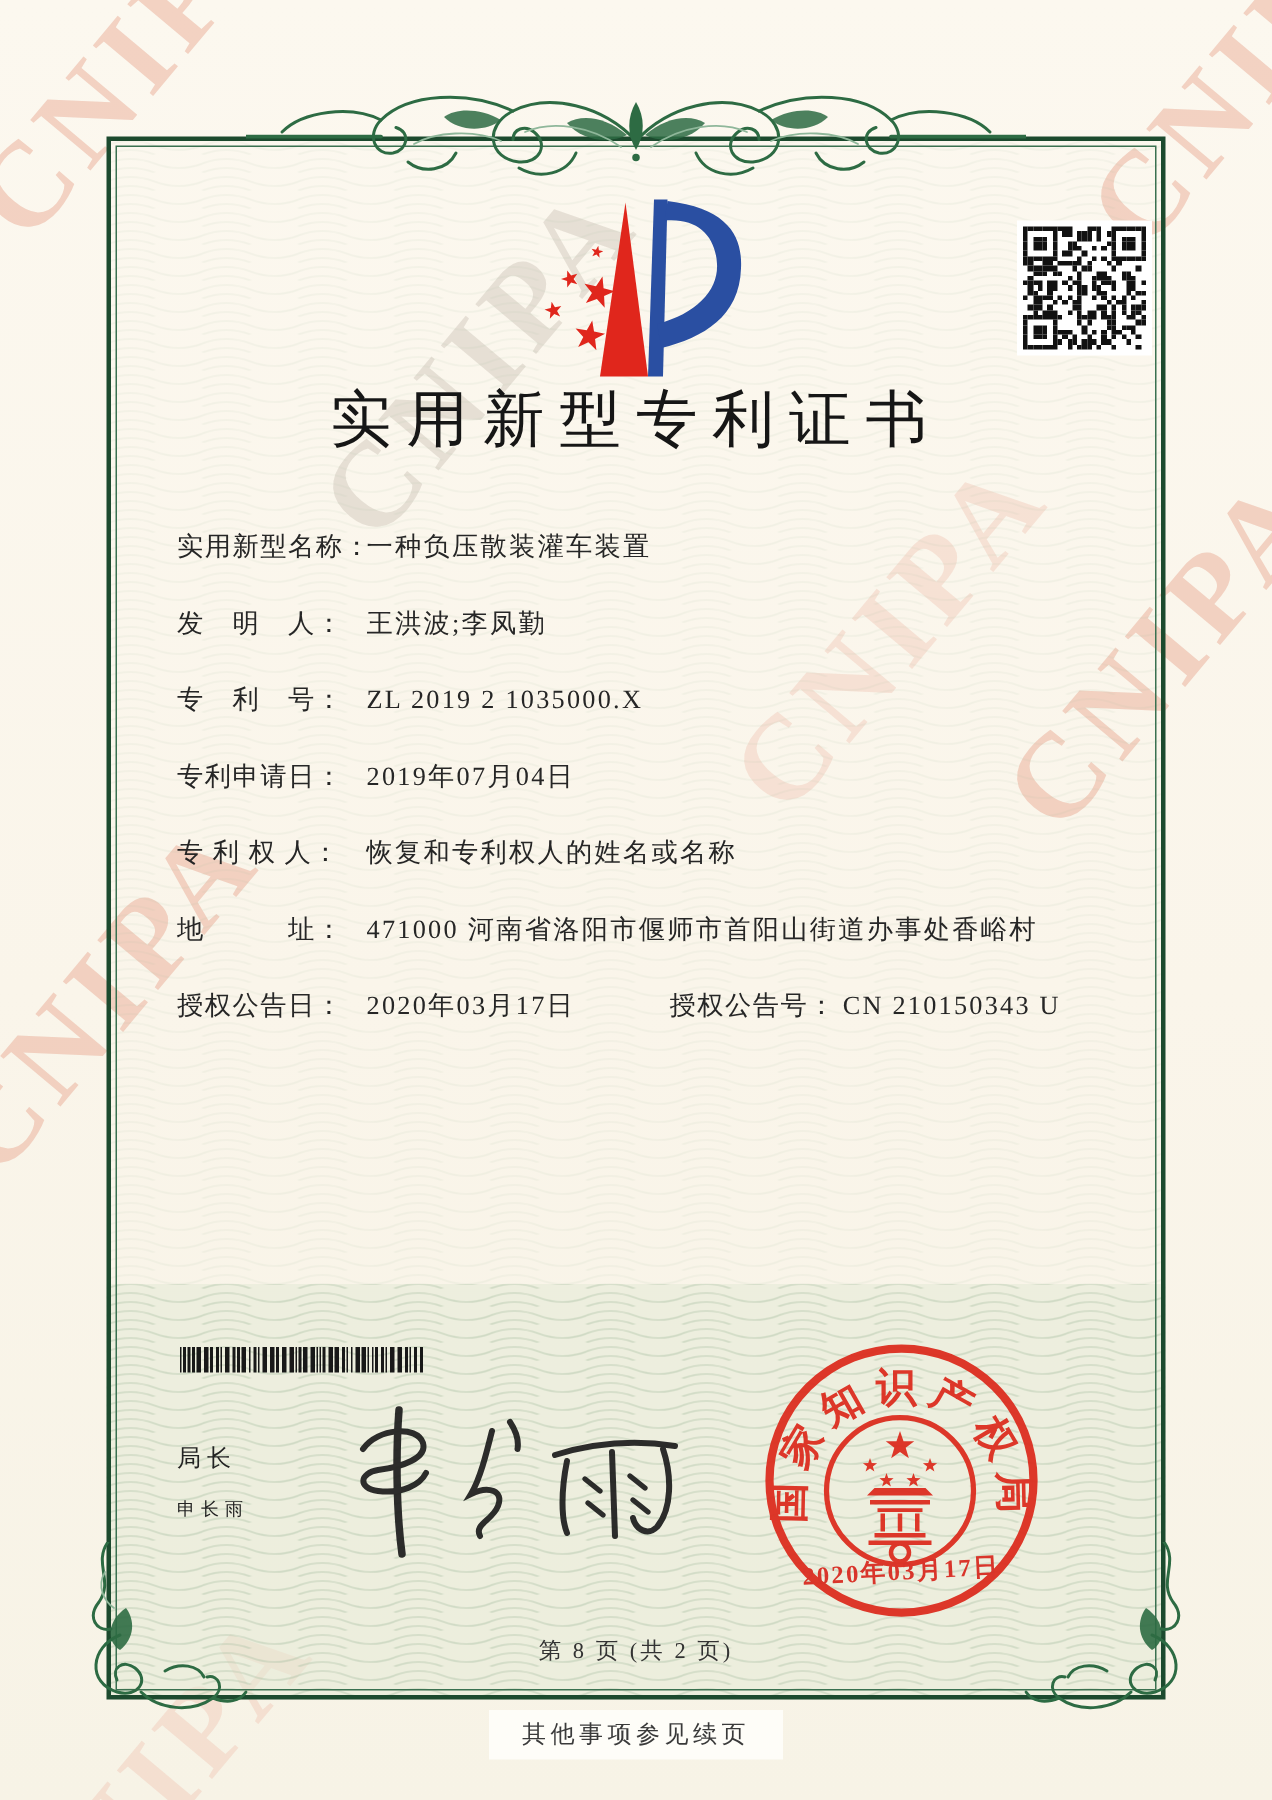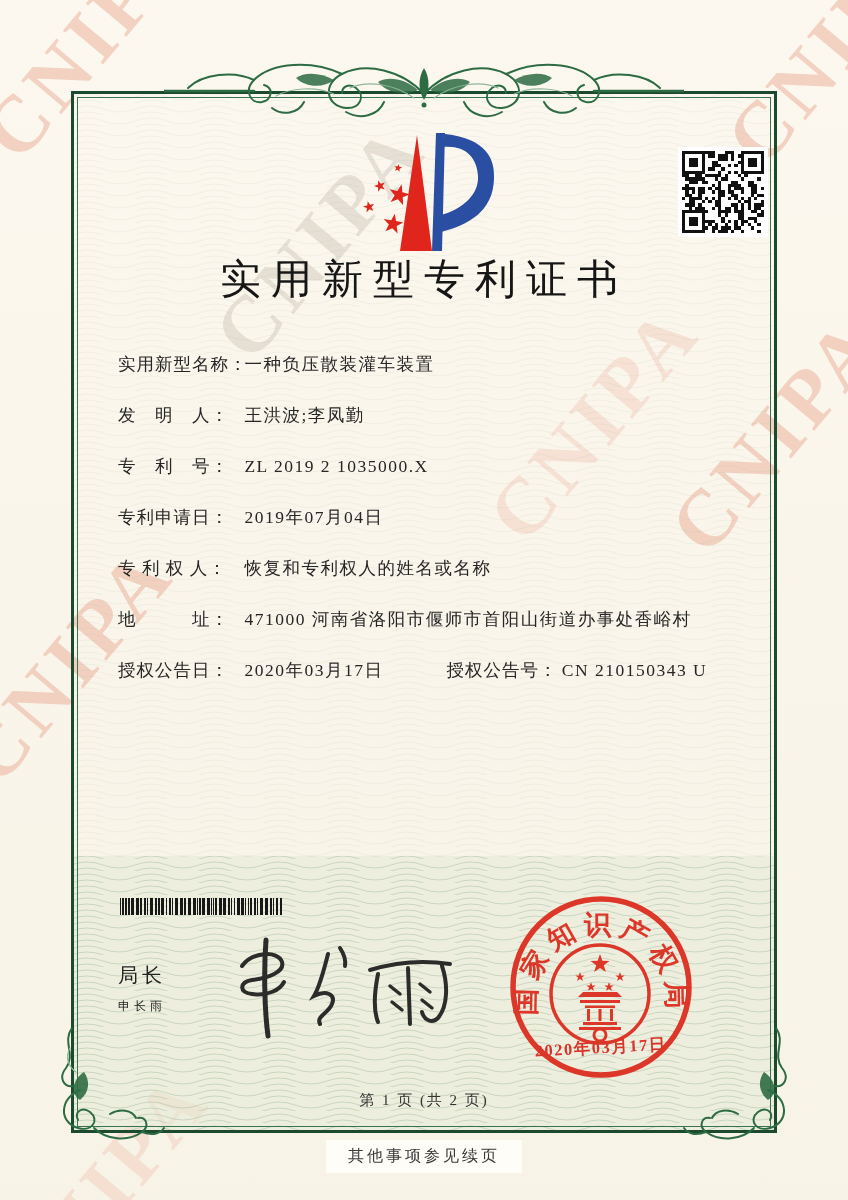--- a/index.html
+++ b/index.html
@@ -37,21 +37,21 @@
   .f-value{letter-spacing:1.5px;}
   .grant-pair{display:inline-block;width:324px;}
   
   .legal{position:absolute;left:114px;top:700px;width:628px;font-size:17px;
       line-height:25.8px;text-align:justify;color:#2e2e2e;}
   .legal p{margin:0;text-indent:2em;}
   
   .barcode{position:absolute;left:120px;top:898px;height:17px;display:flex;align-items:stretch;}
   .barcode i{display:block;background:#181818;height:100%;}
   
-  .sig-title{position:absolute;left:118px;top:962px;font-size:20px;letter-spacing:4px;
+  .sig-title{position:absolute;left:118px;top:962px;font-size:16px;letter-spacing:4px;
       font-family:Liberation Mono, monospace;color:#222;}
   .sig-name{position:absolute;left:118px;top:998px;font-size:12px;letter-spacing:4px;
       font-family:"Liberation Sans","DejaVu Sans",sans-serif;color:#222;}
   .sig-svg{position:absolute;left:228px;top:936px;}
   
   .seal{position:absolute;left:508px;top:894px;opacity:.93;}
   
   .page-info{position:absolute;left:0;top:1091px;width:848px;text-align:center;
       font-size:15px;letter-spacing:2px;color:#333;}
   .footer-note{position:absolute;left:424px;top:1140px;transform:translateX(-50%);
@@ -901,16 +901,16 @@
       <rect x="79" y="115" width="3" height="12"></rect>
       <rect x="90.5" y="115" width="3" height="12"></rect>
       <rect x="102" y="115" width="3" height="12"></rect>
       <rect x="75" y="128" width="34" height="3"></rect>
       <rect x="71" y="133" width="42" height="3"></rect>
       <circle cx="92" cy="141" r="6" fill="none" stroke="#dc2a1c" stroke-width="3"></circle>
     </g>
     <text x="93" y="159" text-anchor="middle" font-size="16.5" font-weight="bold" fill="#d8281e" letter-spacing="1.5" transform="rotate(-3 93 159)">2020年03月17日</text>
   </svg>
 
-  <div class="page-info">第 1 页 (共 2 页)</div>
+  <div class="page-info">第 8 页 (共 2 页)</div>
   <div class="footer-note">其他事项参见续页</div>
 
 </div>
 
 </body></html>

